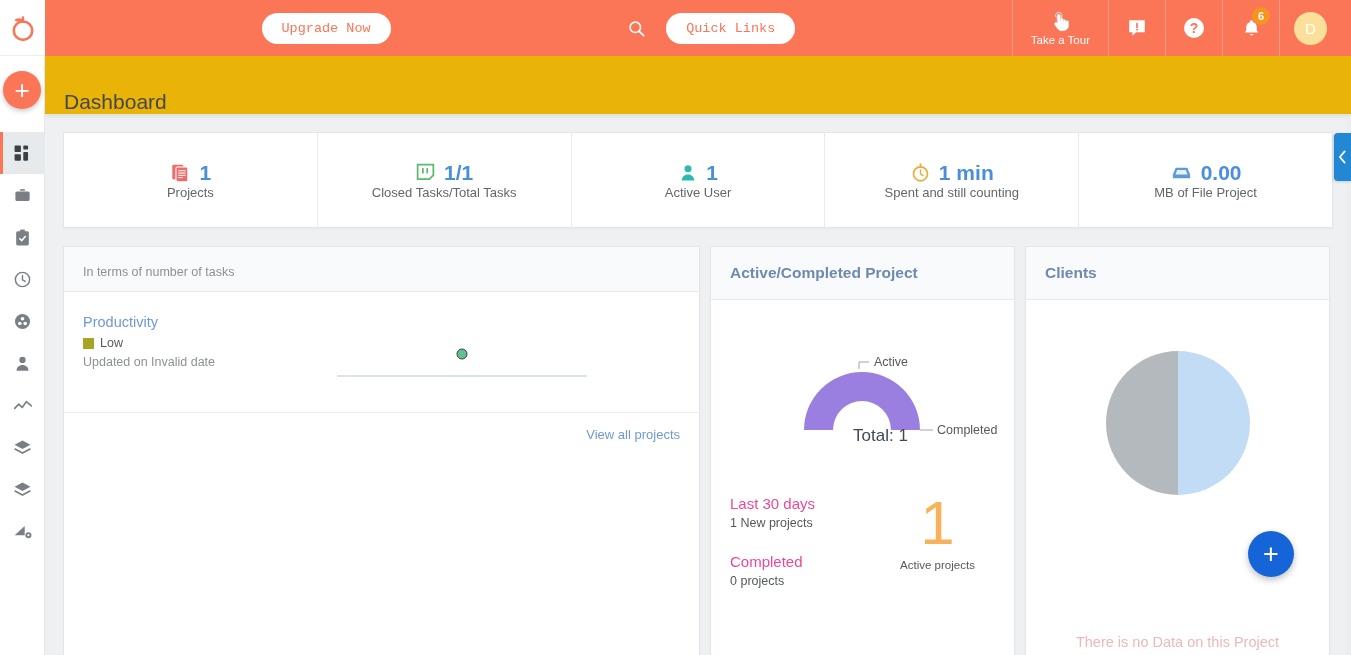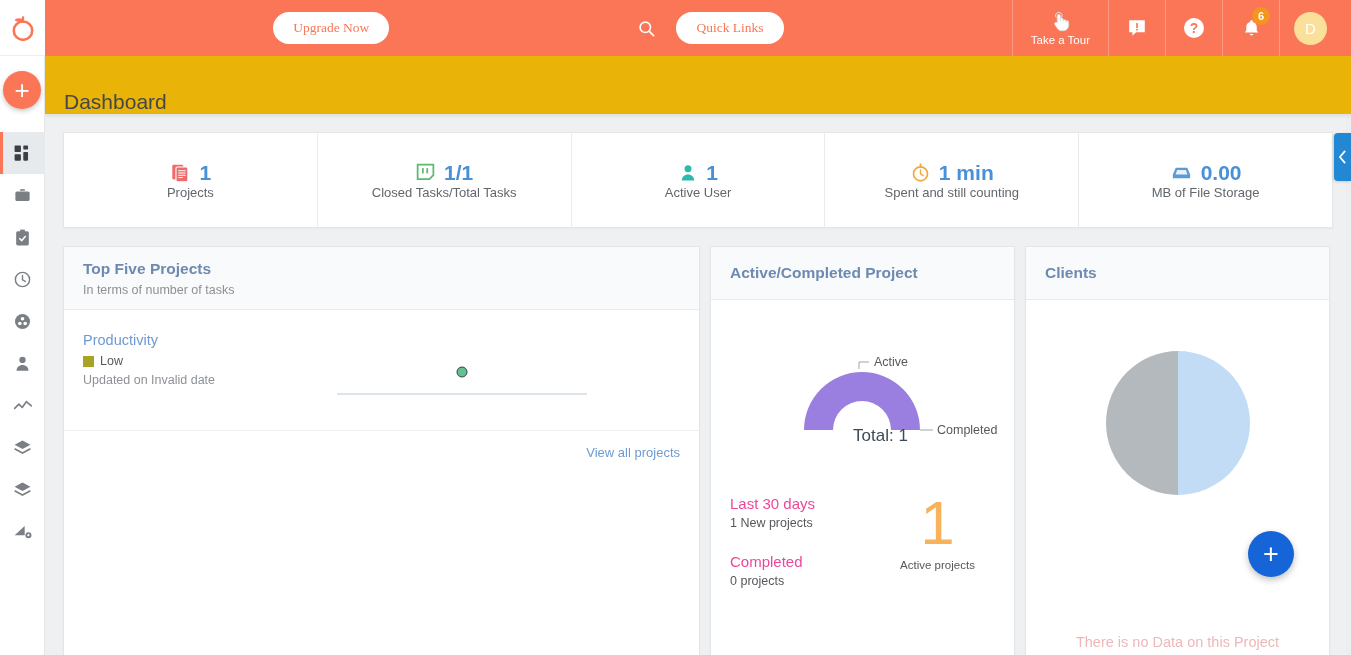--- a/index.html
+++ b/index.html
@@ -56,21 +56,21 @@
     width: 1306px; height: 56px;
     background: #fb7557;
     display: flex; align-items: center;
     z-index: 30;
   }
   .top-spacer { flex: 1; }
   .pill-btn {
     background: #ffffff; color: #fb7557;
     border: none; border-radius: 20px;
     padding: 8px 20px; font-size: 13.5px;
-    font-family: Liberation Serif, serif;
+    font-family: Liberation Mono, monospace;
     cursor: pointer; white-space: nowrap;
   }
   #search-btn {
     background: none; border: none; cursor: pointer;
     padding: 0 20px; display: flex; align-items: center;
   }
   .topdiv {
     width: 1px; height: 56px; background: rgba(255,255,255,.28);
   }
   .top-cell {
@@ -462,29 +462,28 @@
     </div>
 
     <div class="stat">
       <div class="stat-top">
         <svg width="23" height="23" viewBox="0 0 24 24">
           <path d="M3 14l3-7h12l3 7v4H3z" fill="#5b9bd5"></path>
           <path d="M7.5 9.5h9l1.8 4.5H5.7z" fill="#e8f0f9"></path>
         </svg>
         <span class="stat-val">0.00</span>
       </div>
-      <div class="stat-lbl">MB of File Storage</div>
+      <div class="stat-lbl">MB of File Project</div>
     </div>
   </div>
 
   <div id="cards">
 
     <div class="card" id="card-projects">
       <div class="card-head">
-        <div class="card-title">Top Five Projects</div>
         <div class="card-sub">In terms of number of tasks</div>
       </div>
       <div class="card-body">
         <div id="project-row">
           <div id="project-name">Productivity</div>
           <div id="priority-line">
             <span id="priority-swatch"></span>
             <span id="priority-label">Low</span>
           </div>
           <div id="project-updated">Updated on Invalid date</div>

